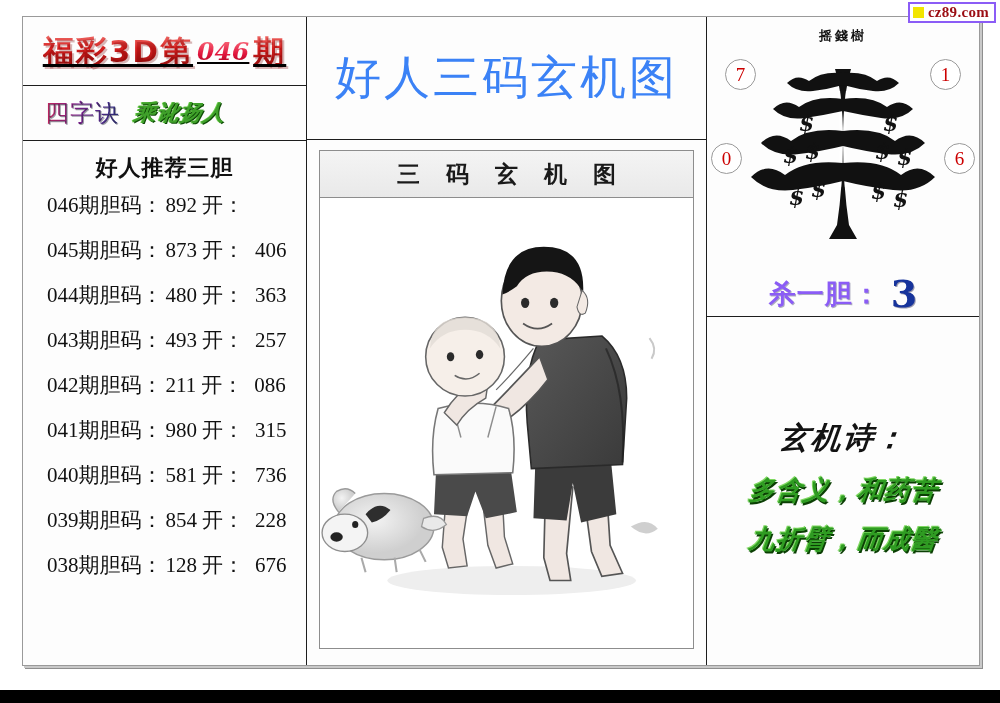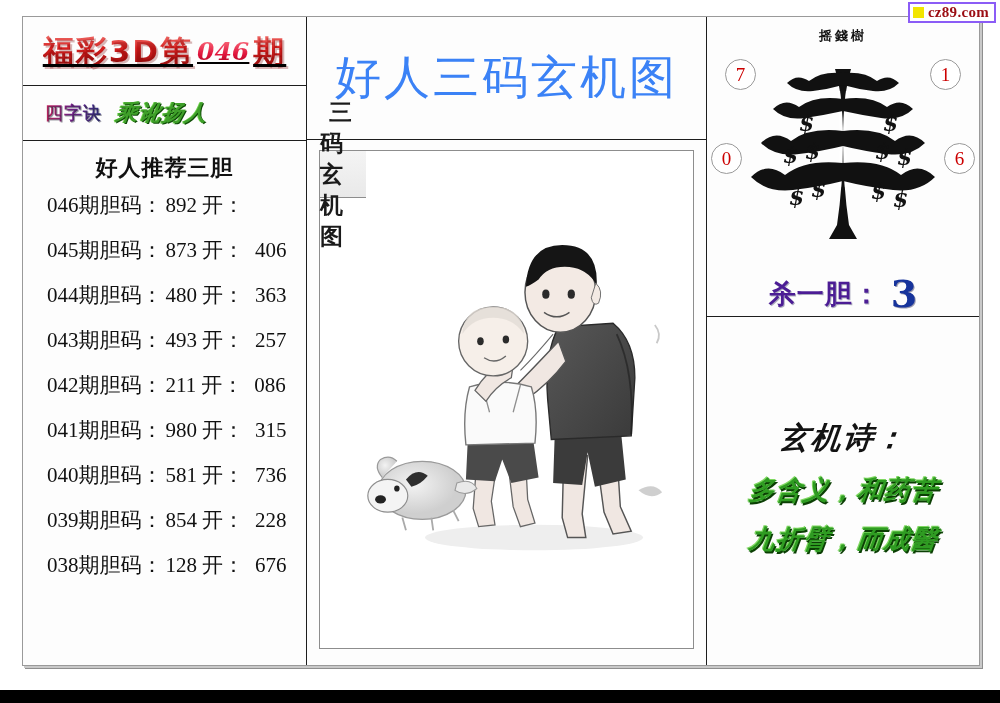--- a/index.html
+++ b/index.html
@@ -68,21 +68,21 @@
     -webkit-background-clip:text;background-clip:text;color:transparent;
     padding:0 4px;
   }
   #motto-row{
     height:54px;flex:0 0 54px;
     border-bottom:1px solid #1d1d1d;
     display:flex;align-items:center;padding-left:22px;gap:14px;
   }
   .motto-label{
     font-family:"DejaVu Sans","Liberation Sans",sans-serif;
-    font-weight:bold;font-size:18px;letter-spacing:1px;
+    font-weight:normal;font-size:24px;letter-spacing:1px;
     background:linear-gradient(90deg,#c4245c 0%,#7b1f8c 45%,#2b2f86 100%);
     -webkit-background-clip:text;background-clip:text;color:transparent;
     text-shadow:1px 1px 0 rgba(40,40,60,.45);
   }
   .motto-calli{
     font-family:"DejaVu Serif","Liberation Serif",serif;
     font-style:italic;font-weight:bold;font-size:22px;letter-spacing:1px;
     color:#3fa02a;
     text-shadow:1px 1px 0 #0e4b06, -1px 0 0 #6fd24e;
     transform:skewX(-8deg);
@@ -122,21 +122,21 @@
     border-bottom:1px solid #1d1d1d;
   }
   #main-title .t{
     font-family:"DejaVu Sans","Liberation Sans",sans-serif;
     font-weight:normal;font-size:46px;color:#3b82f6;letter-spacing:3px;
   }
   #pic-wrap{flex:1 1 auto;padding:10px 12px 16px 12px;box-sizing:border-box;}
   #pic-box{
     width:100%;height:100%;
     border:1px solid #8d8d8d;
-    display:flex;flex-direction:row;
+    display:flex;flex-direction:column;
     box-sizing:border-box;background:#fff;
   }
   #pic-caption{
     height:46px;flex:0 0 46px;
     background:linear-gradient(180deg,#f4f4f4 0%,#e9e9e9 100%);
     border-bottom:1px solid #8d8d8d;
     display:flex;align-items:center;justify-content:center;
     font-family:"DejaVu Sans","Liberation Sans",sans-serif;
     font-weight:bold;font-size:23px;letter-spacing:9px;color:#1a1a1a;
     text-indent:9px;
@@ -171,21 +171,21 @@
   #c1{right:18px;top:14px;}
   #c0{left:4px;top:98px;}
   #c6{right:4px;top:98px;}
   #tree-svg{position:absolute;left:50%;top:2px;transform:translateX(-50%);}
   #kill-row{
     position:absolute;left:0;bottom:4px;width:100%;
     display:flex;align-items:center;justify-content:center;gap:10px;
   }
   .kill-label{
     font-family:"DejaVu Sans","Liberation Sans",sans-serif;
-    font-weight:bold;font-size:27px;color:#4c1d95;letter-spacing:1px;
+    font-weight:bold;font-size:27px;color:#8b5cf6;letter-spacing:1px;
     text-shadow:1px 1px 0 rgba(20,20,70,.35);
   }
   .kill-num{
     font-family:"DejaVu Serif","Liberation Serif",serif;
     font-weight:bold;font-size:38px;color:#17349c;
     text-shadow:1px 1px 0 rgba(10,10,60,.4);
     line-height:36px;
   }
   #poem-panel{
     flex:1 1 auto;

